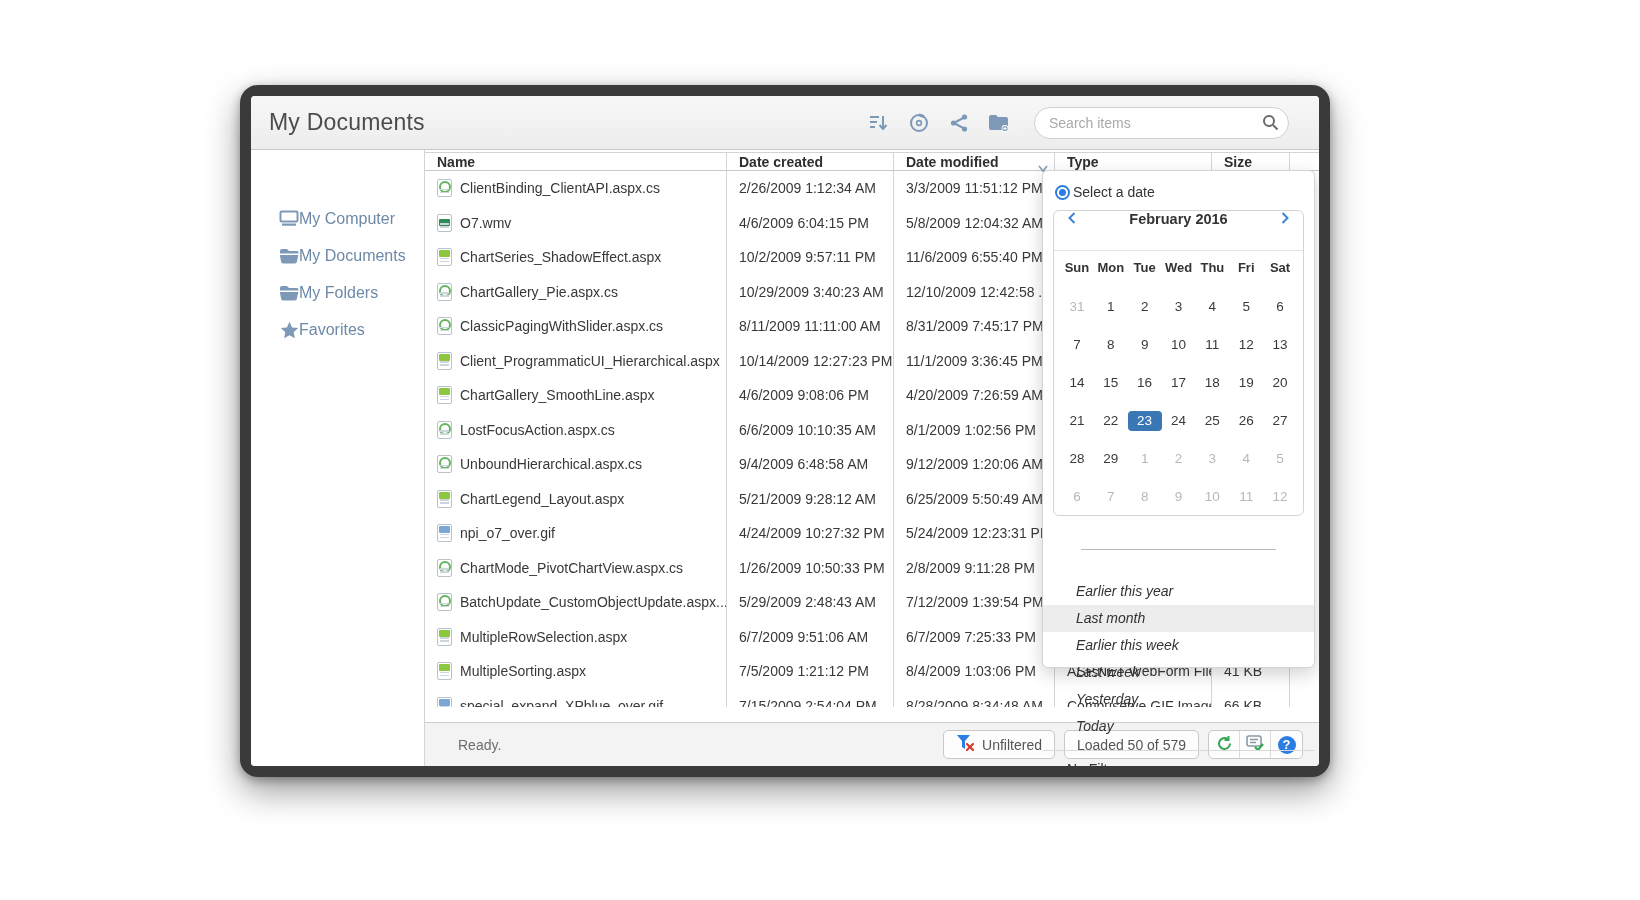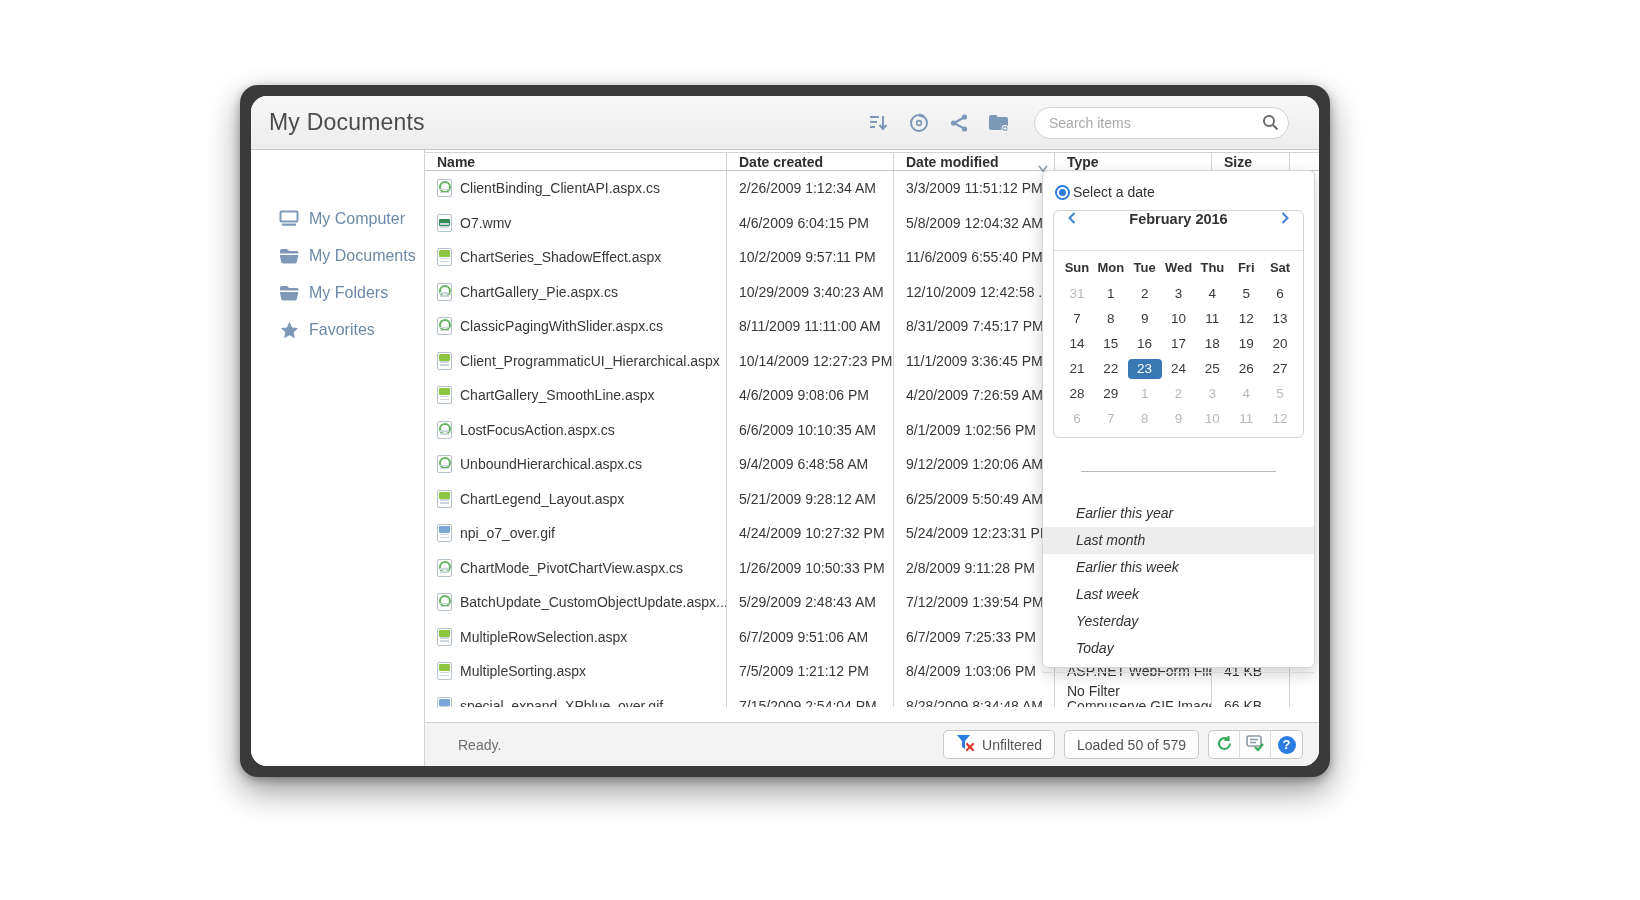--- a/index.html
+++ b/index.html
@@ -8,21 +8,21 @@
   .canvas { position:relative; width:1640px; height:900px; background:#fff; overflow:hidden; }
 
   .window {
     position:absolute; left:240px; top:85px; width:1090px; height:692px;
     background:#3a3a3a; border-radius:18px;
     box-shadow:0 14px 34px rgba(0,0,0,.40), 0 3px 10px rgba(0,0,0,.30);
     padding:11px;
   }
   .win-inner {
     position:relative; width:1068px; height:670px; background:#fff;
-    border-radius:16px; overflow:hidden;
+    border-radius:4px; overflow:hidden;
   }
 
   
   .hdr {
     position:absolute; left:0; top:0; width:100%; height:54px;
     background:linear-gradient(#f7f7f7,#ededed);
     border-bottom:1px solid #c9c9c9;
     display:flex; align-items:center;
   }
   .hdr h1 { font-size:23px; font-weight:400; color:#4c4c4c; margin-left:18px; letter-spacing:.2px; }
@@ -34,21 +34,21 @@
     width:100%; height:100%; border:1px solid #d0d0d0; border-radius:16px;
     padding:0 34px 0 14px; font-size:14px; color:#444; background:#fff; outline:none;
     font-family:"Liberation Sans", sans-serif;
   }
   .search-wrap input::placeholder { color:#a9a9a9; }
   .search-icon { position:absolute; right:10px; top:7px; color:#6b6b6b; }
 
   
   .body-row { position:absolute; top:54px; left:0; right:0; bottom:0; display:flex; }
   .sidebar { width:174px; background:#fff; border-right:1px solid #d4d4d4; padding-top:50px; }
-  .side-item { display:flex; align-items:center; gap:10px; height:37px; padding-left:28px; color:#6d89a8; font-size:16px; cursor:pointer; }
+  .side-item { display:flex; align-items:center; height:37px; padding-left:28px; color:#6d89a8; font-size:16px; cursor:pointer; }
   .side-item .sicon { color:#7e99b8; width:20px; display:flex; justify-content:center; }
 
   .main { position:relative; flex:1; }
 
   .thead { display:flex; height:19px; border-top:1px solid #d4d4d4; border-bottom:1px solid #c9c9c9; margin-top:2px; }
   .th { font-size:14px; font-weight:bold; color:#2f2f2f; display:flex; align-items:center; padding-left:12px; border-right:1px solid #d4d4d4; position:relative; }
   .th:last-child { border-right:none; }
   .c-name{width:302px;} .c-created{width:167px;} .c-modified{width:161px;} .c-type{width:157px;} .c-size{width:78px;} .c-gutter{flex:1; border-right:none;}
   .filter-caret { position:absolute; right:4px; top:9px; color:#8fa1b3; background:none; border:none; cursor:pointer; padding:0; }
 
@@ -90,21 +90,21 @@
     box-shadow:0 6px 18px rgba(0,0,0,.18); z-index:20;
   }
   .radio-row { display:flex; align-items:center; gap:3px; padding:13px 0 0 12px; font-size:14px; color:#333; cursor:pointer; }
   .radio { width:15px; height:15px; border-radius:50%; border:2px solid #2b7de1; position:relative; flex:0 0 15px; }
   .radio::after { content:""; position:absolute; left:2px; top:2px; width:7px; height:7px; border-radius:50%; background:#2b7de1; }
 
   .calendar { margin:10px 10px 0 10px; border:1px solid #d4d4d4; border-radius:6px; overflow:hidden; }
   .cal-header { height:40px; display:flex; justify-content:space-between; border-bottom:1px solid #e2e2e2; padding:0 12px; }
   .cal-header .month { font-size:14.5px; font-weight:bold; color:#333; }
   .cal-nav { background:none; border:none; color:#3c82d8; cursor:pointer; padding:0; display:flex; }
-  .cal-grid { display:grid; grid-template-columns:repeat(7,1fr); padding:6px 6px 8px 6px; row-gap:5px; }
+  .cal-grid { display:grid; grid-template-columns:repeat(7,1fr); padding:6px 6px 8px 6px; row-gap:18px; }
   .cal-dayname { text-align:center; font-size:13px; font-weight:bold; color:#333; height:22px; line-height:22px; }
   .cal-day { text-align:center; font-size:13.5px; color:#3a3a3a; height:20px; line-height:20px; border-radius:4px; cursor:pointer; }
   .cal-day.muted { color:#b8b8b8; }
   .cal-day.selected { background:#3a77b5; color:#fff; }
 
   .pop-divider { border:none; border-top:1px solid #b9b9b9; width:195px; margin:33px auto 0 auto; }
 
   .quick-filters { list-style:none; margin-top:28px; }
   .quick-filters li { height:27px; line-height:27px; padding-left:33px; font-size:14px; color:#333; cursor:pointer;font-style:italic; }
   .quick-filters li.highlight { background:#ededed; }

